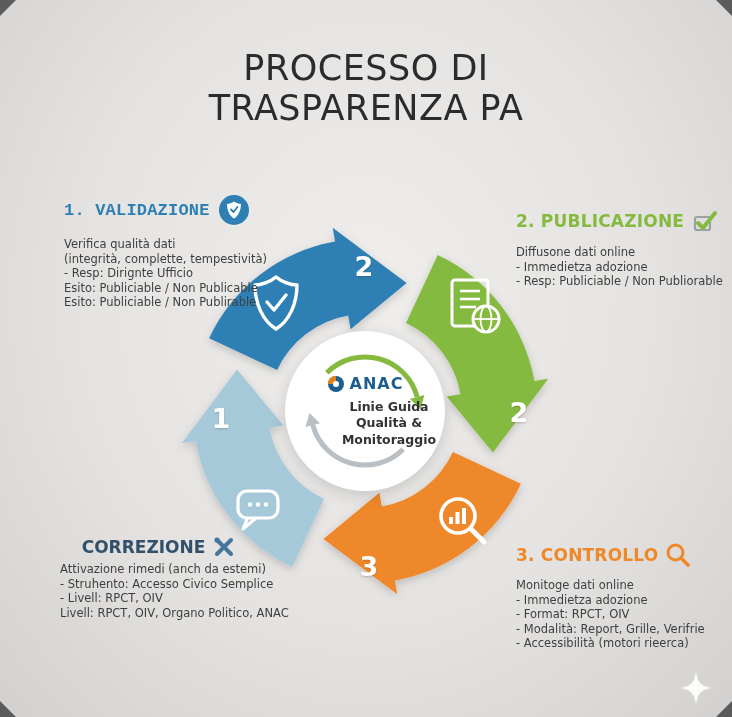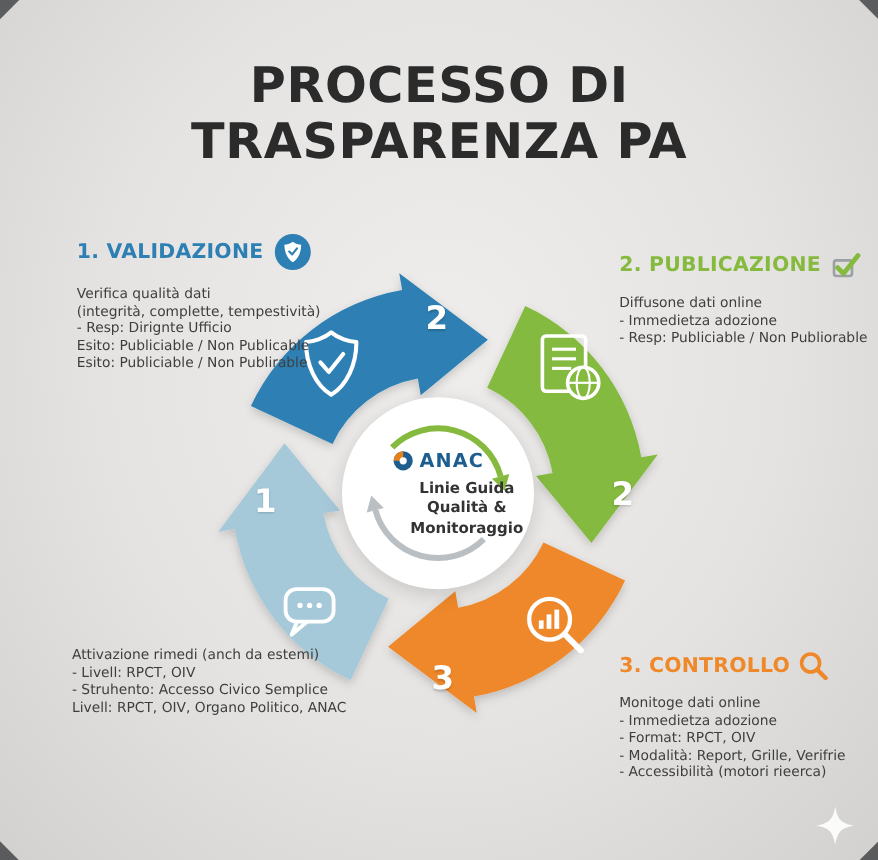--- a/index.html
+++ b/index.html
@@ -12,21 +12,21 @@
 
   
   .corner{position:absolute;width:0;height:0;opacity:.85;}
   .c-tl{top:0;left:0;border-top:16px solid #454748;border-right:16px solid transparent;}
   .c-tr{top:0;right:0;border-top:16px solid #454748;border-left:16px solid transparent;}
   .c-bl{bottom:0;left:0;border-bottom:16px solid #454748;border-right:16px solid transparent;}
   .c-br{bottom:0;right:0;border-bottom:16px solid #454748;border-left:16px solid transparent;}
 
   .title{
     position:absolute;top:48px;left:0;width:100%;text-align:center;
-    font-size:41px;font-weight:700;letter-spacing:.5px;line-height:1.15;color:#2b2b2b;
+    font-size:35px;font-weight:400;letter-spacing:.5px;line-height:1.15;color:#2b2b2b;
   }
 
   .ring{position:absolute;top:0;left:0;}
 
   .num{
     position:absolute;transform:translate(-50%,-50%);
     color:#fff;font-weight:bold;font-size:27px;text-shadow:0 1px 2px rgba(0,0,0,.18);
   }
   .num-top{left:364px;top:266px;}
   .num-right{left:519px;top:412px;}
@@ -38,21 +38,21 @@
     background:#fff;box-shadow:0 4px 16px rgba(0,0,0,.15);
   }
   .hub svg.cycle{position:absolute;top:0;left:0;}
   .hub-content{position:absolute;inset:0;display:flex;flex-direction:column;align-items:center;justify-content:center;text-align:center;}
   .brand-row{display:flex;align-items:center;gap:5px;margin-bottom:6px;}
   .brand{font-size:16px;font-weight:800;letter-spacing:1px;color:#1d5e8f;}
   .hub-line{font-size:12.5px;line-height:1.3;color:#333;font-weight:600;padding-left:48px;}
 
   .sec{position:absolute;}
   .sec-head{display:flex;align-items:center;gap:8px;font-weight:800;font-size:17px;letter-spacing:.2px;}
-  .sec1 .sec-head{color:#2e80b4;}
+  .sec1 .sec-head{color:#2e80b4;font-family:Liberation Mono, monospace;}
   .sec2 .sec-head{color:#85ba3f;}
   .sec3 .sec-head{color:#ef8829;}
   .sec-body{margin-top:11px;font-size:11.5px;color:#3e3e3e;}
   .ln{white-space:nowrap;line-height:14.6px;}
 
   .sec1{left:64px;top:194px;width:270px;}
   .sec2{left:516px;top:208px;width:206px;}
   .sec3{left:516px;top:543px;width:210px;}
   .sec4{left:52px;top:535px;width:214px;}
   .g-head{color:#33506b;font-weight:800;font-size:17px;text-align:center;line-height:21px;}
@@ -201,25 +201,33 @@
       <div class="ln">Monitoge dati online</div>
       <div class="ln">- Immedietza adozione</div>
       <div class="ln">- Format: RPCT, OIV</div>
       <div class="ln">- Modalità: Report, Grille, Verifrie</div>
       <div class="ln">- Accessibilità (motori rieerca)</div>
     </div>
   </div>
 
   <div class="sec sec4">
     <div class="g-head">
+      <div class="g-line2">
+        <span>CORREZIONE</span>
+        <svg width="24" height="24" viewBox="0 0 24 24">
+          <line x1="5" y1="19" x2="19" y2="5" stroke="#44779b" stroke-width="4" stroke-linecap="round"></line>
+          <line x1="5" y1="5" x2="19" y2="19" stroke="#44779b" stroke-width="4" stroke-linecap="round"></line>
+          <circle cx="5" cy="5" r="2.6" fill="#44779b"></circle>
+        </svg>
+      </div>
     </div>
     <div class="sec-body">
       <div class="ln">Attivazione rimedi (anch da estemi)</div>
+      <div class="ln">- Struhento: Accesso Civico Semplice</div>
       <div class="ln">- Livell: RPCT, OIV</div>
-      <div class="ln">- Struhento: Accesso Civico Semplice</div>
       <div class="ln">Livell: RPCT, OIV, Organo Politico, ANAC</div>
     </div>
   </div>
 
   <svg class="sparkle" width="34" height="34" viewBox="0 0 34 34">
     <path d="M17,1 C19,12 22,15 33,17 C22,19 19,22 17,33 C15,22 12,19 1,17 C12,15 15,12 17,1 Z" fill="#fbfbf9"></path>
   </svg>
 
 </div>
 

